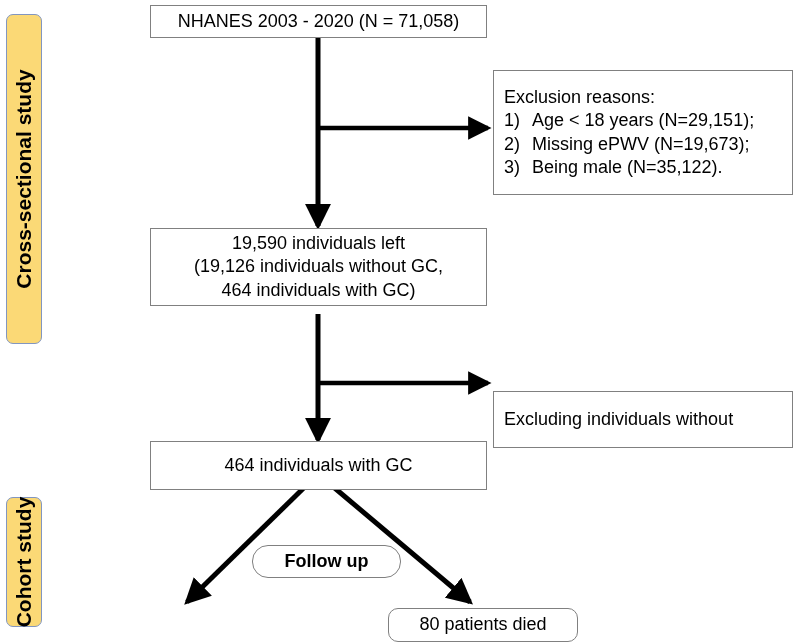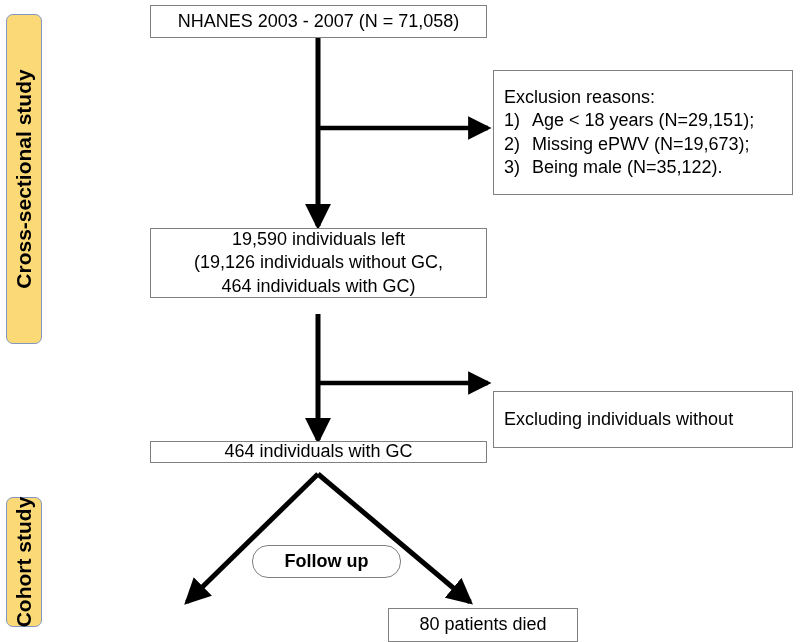--- a/index.html
+++ b/index.html
@@ -107,57 +107,57 @@
 
   <div class="sidebar-tag" style="left:6px; top:14px; width:36px; height:330px;">
     <span class="vtext">Cross-sectional study</span>
   </div>
 
   <div class="sidebar-tag" style="left:6px; top:497px; width:36px; height:130px;">
     <span class="vtext">Cohort study</span>
   </div>
 
   <div class="node" style="left:150px; top:5px; width:337px; height:33px;">
-    <span class="line">NHANES 2003 - 2007 (N = 71,058)</span>
+    <span class="line">NHANES 2003 - 2020 (N = 71,058)</span>
   </div>
 
   <div class="node left-align" style="left:493px; top:70px; width:300px; height:125px;">
     <span class="line">Exclusion reasons:</span>
     <div class="excl-list">
       <div class="excl-row">
         <span class="excl-num">1)</span>
         <span>Age &lt; 18 years (N=29,151);</span>
       </div>
       <div class="excl-row">
         <span class="excl-num">2)</span>
         <span>Missing ePWV (N=19,673);</span>
       </div>
       <div class="excl-row">
         <span class="excl-num">3)</span>
         <span>Being male (N=35,122).</span>
       </div>
     </div>
   </div>
 
-  <div class="node" style="left:150px; top:228px; width:337px; height:70px;">
+  <div class="node" style="left:150px; top:228px; width:337px; height:78px;">
     <span class="line">19,590 individuals left</span>
     <span class="line">(19,126 individuals without GC,</span>
     <span class="line">464 individuals with GC)</span>
   </div>
 
   <div class="node left-align" style="left:493px; top:355px; width:300px; height:57px;margin-top:36px;">
     <span class="line">Excluding individuals without</span>
   </div>
 
-  <div class="node" style="left:150px; top:441px; width:337px; height:22px;">
+  <div class="node" style="left:150px; top:441px; width:337px; height:49px;">
     <span class="line">464 individuals with GC</span>
   </div>
 
   <div class="node bold" style="left:252px; top:545px; width:149px; height:33px;border-radius:16px;">
     <span class="line">Follow up</span>
   </div>
 
 
-  <div class="node" style="left:388px; top:608px; width:190px; height:34px;">
+  <div class="node" style="left:388px; top:608px; width:190px; height:34px;border-radius:10px;">
     <span class="line">80 patients died</span>
   </div>
 
 </div>
 
 </body></html>

